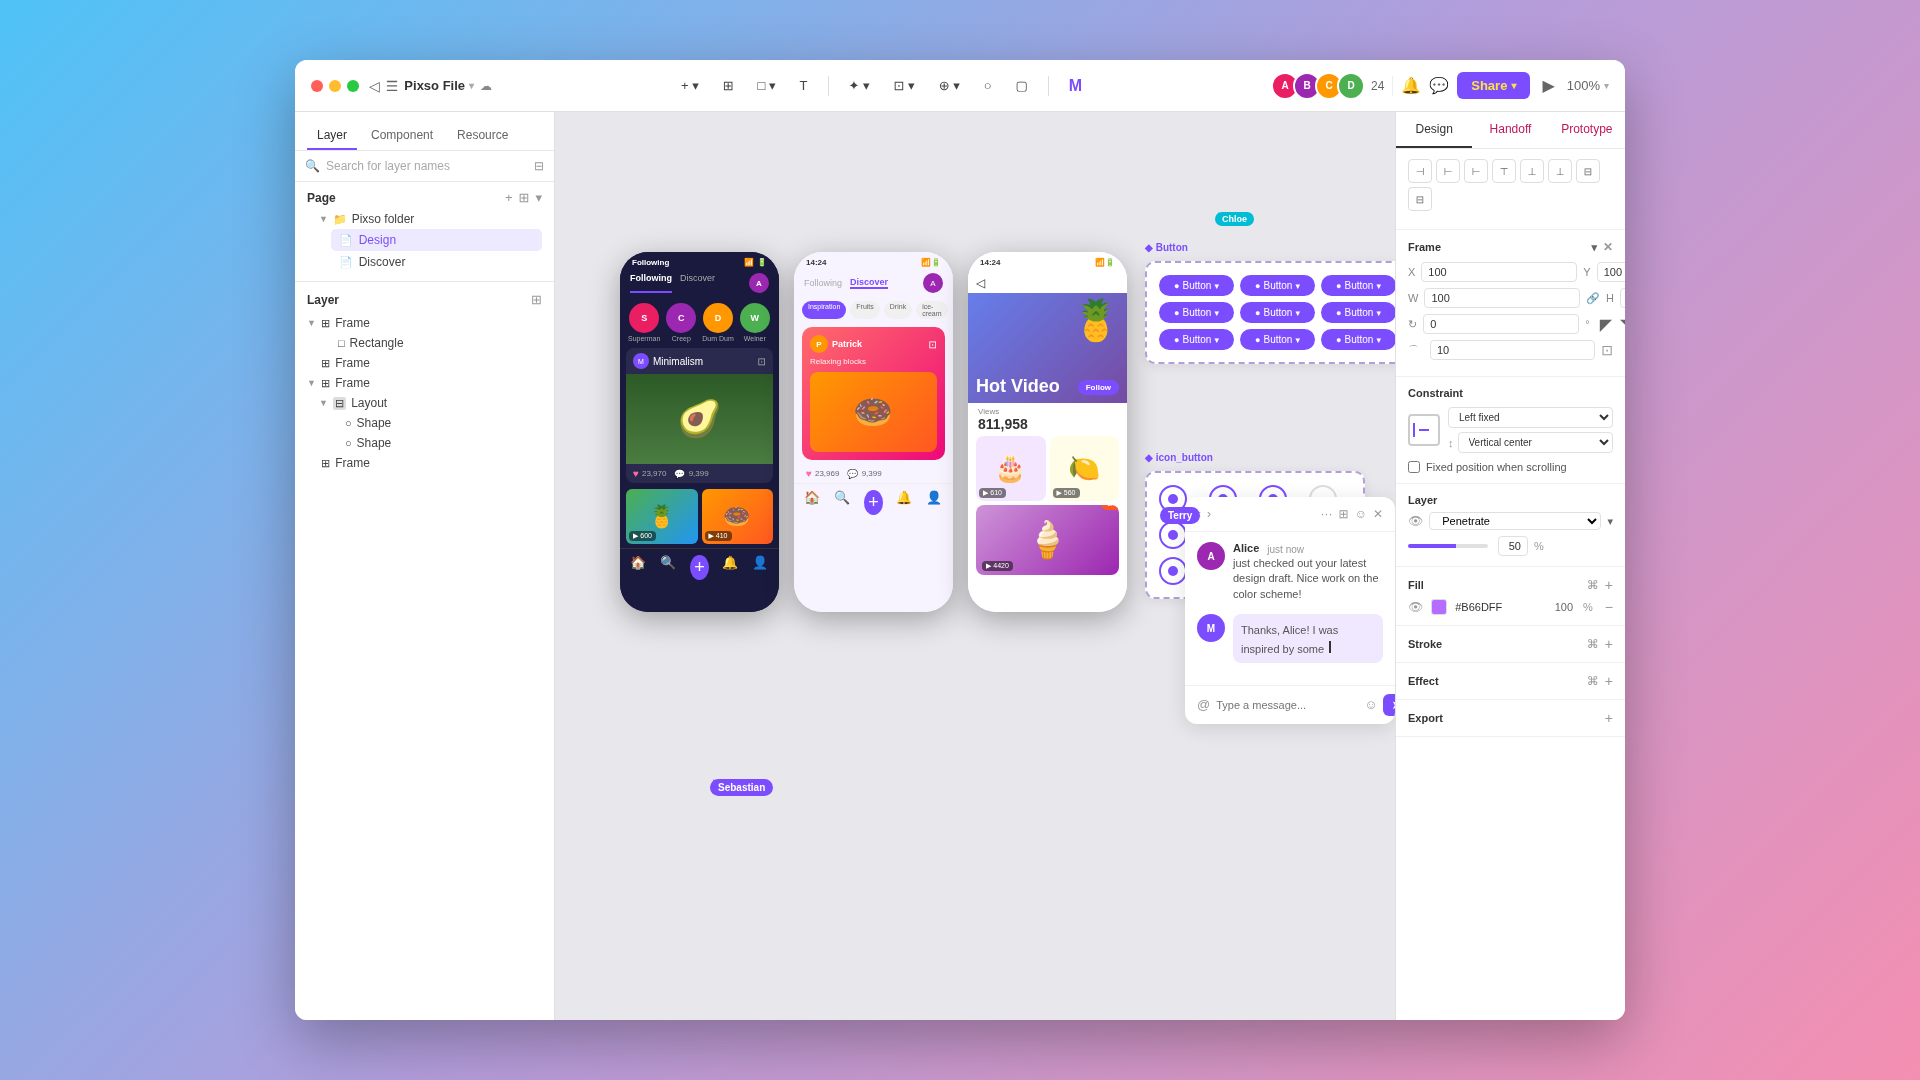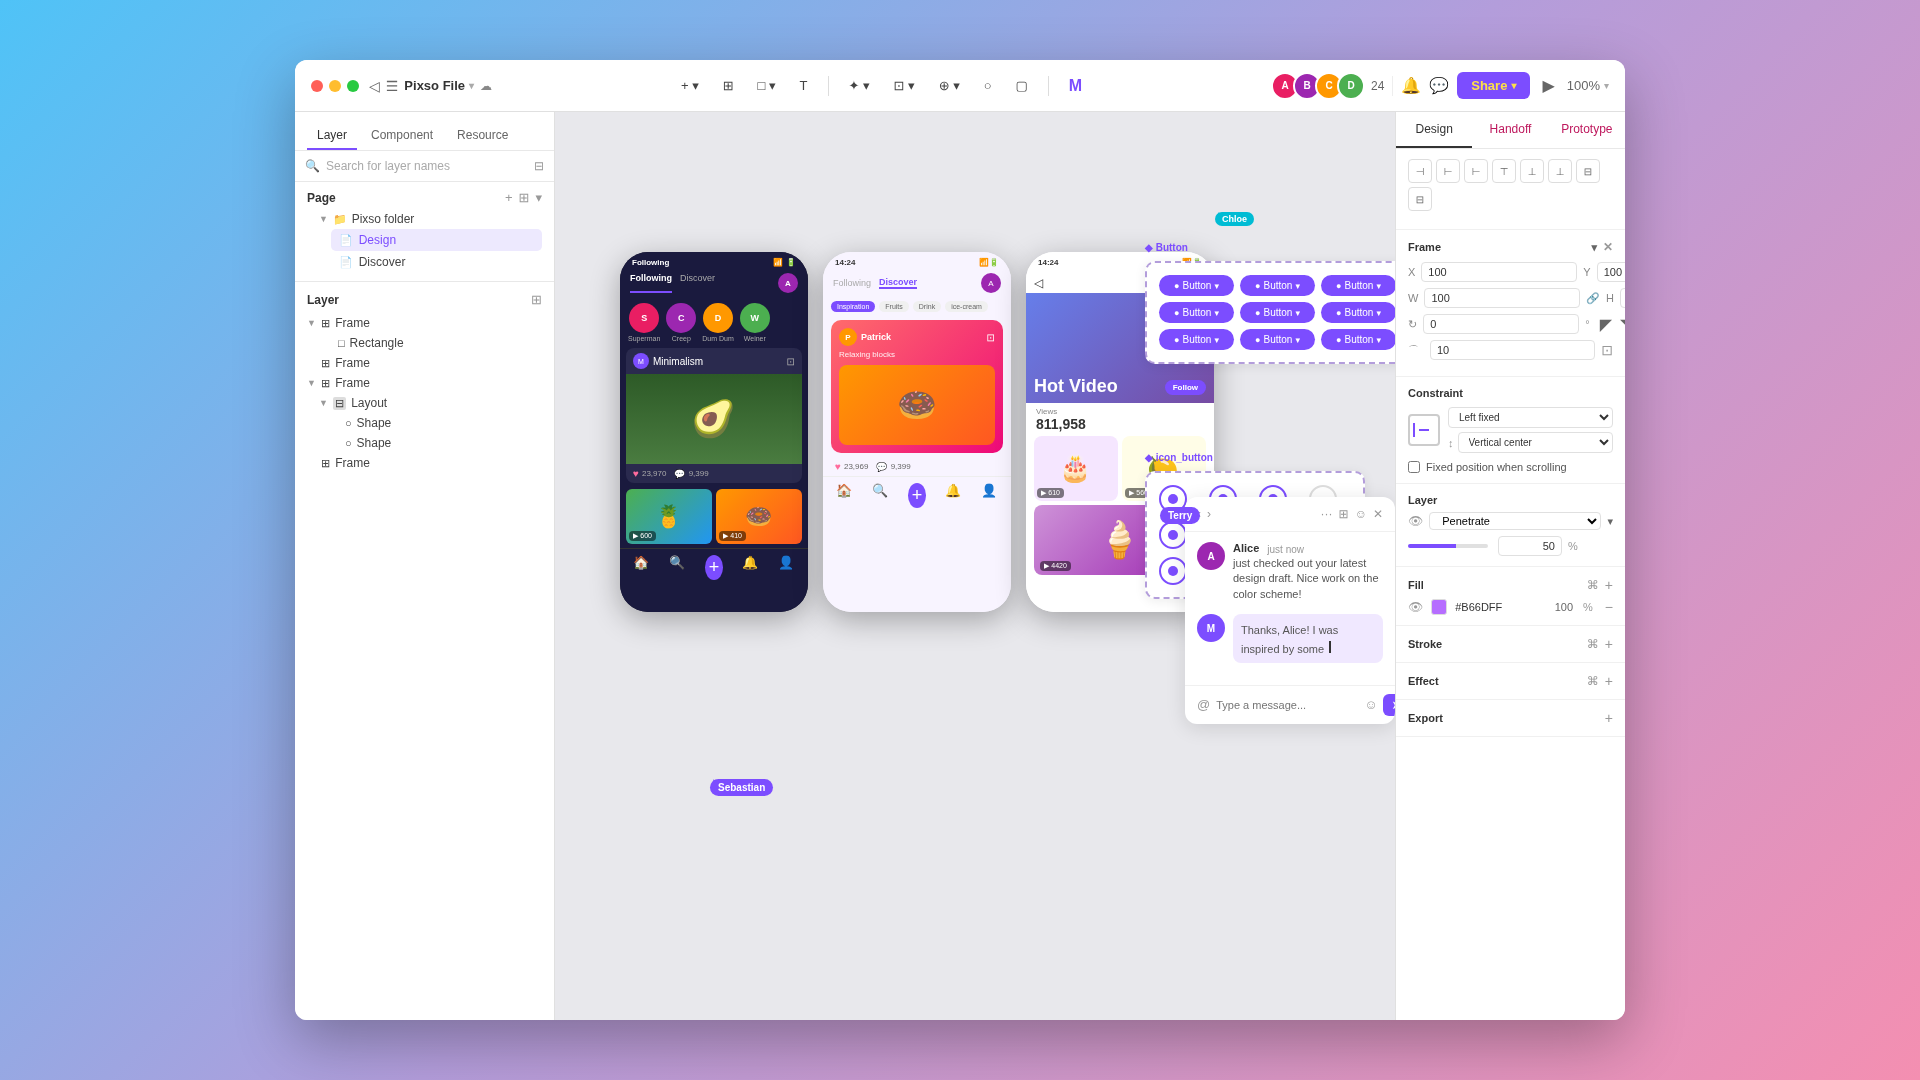--- a/index.html
+++ b/index.html
@@ -226,21 +226,21 @@
     }
     .layer-item .indent { margin-left: 12px; }
     
     .canvas-area {
       flex: 1;
       background: #e8e8ec;
       position: relative;
       overflow: hidden;
     }
     .phone-mockup {
-      width: 188px;
+      width: 159px;
       height: 360px;
       background: #1a1a2e;
       border-radius: 28px;
       overflow: hidden;
       box-shadow: 0 8px 30px rgba(0,0,0,0.3);
       flex-shrink: 0;
       position: relative;
     }
     .phone-screen {
       width: 100%;
@@ -426,21 +426,21 @@
       border: 1px solid #e0e0e0;
       border-radius: 4px;
       padding: 1px 8px;
       font-size: 11px;
       background: white;
       cursor: pointer;
       outline: none;
       flex: 1;
     }
     .opacity-input {
-      width: 64px;
+      width: 30px;
       border: 1px solid #e0e0e0;
       border-radius: 4px;
       padding: 3px 6px;
       font-size: 11px;
       color: #333;
       outline: none;
       text-align: right;
     }
     .opacity-slider {
       width: 80px;

